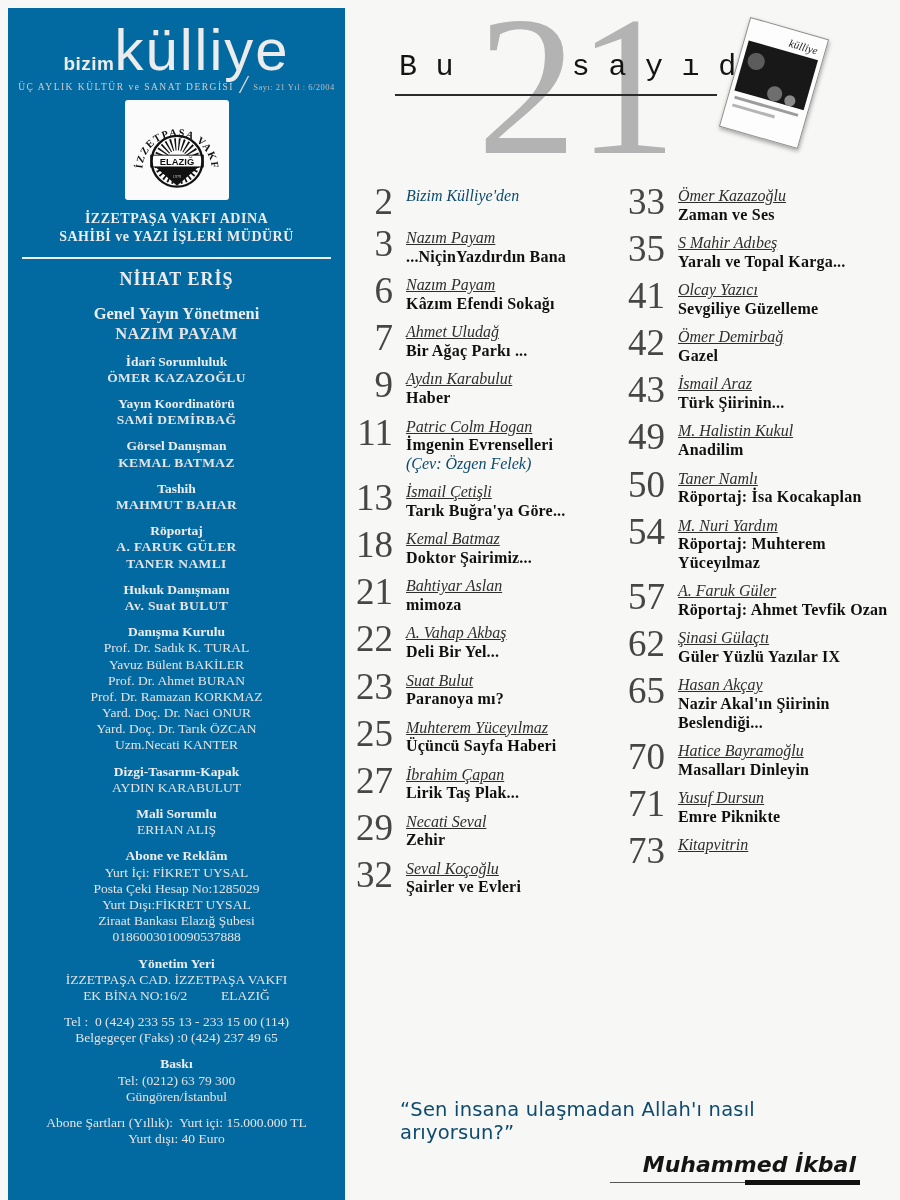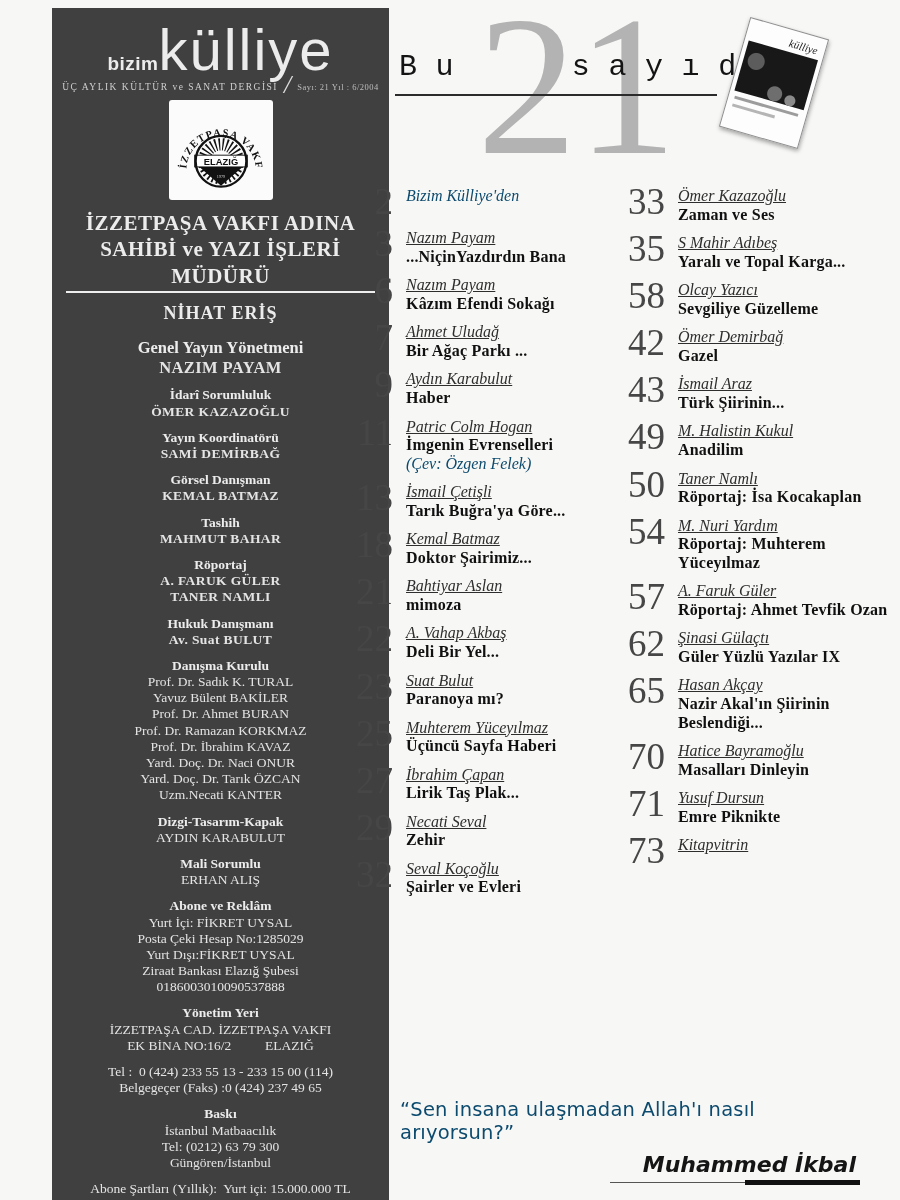--- a/index.html
+++ b/index.html
@@ -4,32 +4,32 @@
 <style>
   html,body{margin:0;padding:0;}
   body{
     width:900px;height:1200px;position:relative;overflow:hidden;
     background:#f7f7f5;color:#1a1a1a;
     font-family:"Liberation Serif","DejaVu Serif",serif;
   }
   
   .sidebar{
     position:absolute;left:8px;top:8px;width:337px;height:1192px;
-    background:#404040;color:#ececec;text-align:center;overflow:hidden;margin-left:44px;
+    background:#0369a1;color:#ececec;text-align:center;overflow:hidden;
   }
   .logo-row{display:flex;align-items:baseline;justify-content:center;margin-top:14px;}
   .brand-prefix{font-family:"Liberation Sans",sans-serif;font-weight:bold;font-size:19px;letter-spacing:.5px;}
   .brand{font-family:"Liberation Sans",sans-serif;font-weight:normal;font-size:58px;line-height:.95;letter-spacing:2px;}
   .logo-sub{display:flex;justify-content:center;align-items:baseline;gap:6px;margin-top:0;}
   .mag-subtitle{font-size:9.5px;letter-spacing:1.5px;color:#cfcfcf;}
   .mag-divider{font-size:26px;font-style:italic;color:#dcdcdc;line-height:10px;position:relative;top:3px;}
   .mag-issue{font-size:8.5px;color:#bdbdbd;letter-spacing:.5px;}
   .seal-box{width:104px;height:100px;background:#fbfbfb;margin:8px auto 6px auto;border-radius:3px;display:flex;align-items:center;justify-content:center;}
   .owner-block{margin:10px 14px 0 14px;}
-  .owner-heading{font-weight:bold;font-size:21px;line-height:1.25;letter-spacing:.5px;border-bottom:2px solid #efefef;padding-bottom:2px;}
+  .owner-heading{font-weight:bold;font-size:14px;line-height:1.25;letter-spacing:.5px;border-bottom:2px solid #efefef;padding-bottom:12px;}
   .owner-name{font-weight:bold;font-size:18px;margin-top:10px;letter-spacing:1px;}
   .m-sections{margin-top:14px;}
   .m-section{margin-bottom:10px;}
   .m-label{font-weight:bold;font-size:13.5px;line-height:1.2;}
   .m-line{font-size:13.5px;line-height:1.2;color:#e4e4e4;white-space:pre-wrap;padding:0 10px;}
   .m-section.bold_lines .m-line{font-weight:bold;letter-spacing:.4px;}
   .m-section.big .m-label{font-size:16.5px;}
   .m-section.big .m-line{font-size:16.5px;}
   
   .main{position:absolute;left:345px;top:0;width:555px;height:1200px;}
@@ -146,21 +146,20 @@
           <div class="m-line">Av. Suat BULUT</div>
         </div>
   </div>
       <div class="m-section">
     <div class="m-label">Danışma Kurulu</div>
     <div class="m-lines">
           <div class="m-line">Prof. Dr. Sadık K. TURAL</div>
           <div class="m-line">Yavuz Bülent BAKİLER</div>
           <div class="m-line">Prof. Dr. Ahmet BURAN</div>
           <div class="m-line">Prof. Dr. Ramazan KORKMAZ</div>
-          <div class="m-line">Prof. Dr. İbrahim KAVAZ</div>
           <div class="m-line">Yard. Doç. Dr. Naci ONUR</div>
           <div class="m-line">Yard. Doç. Dr. Tarık ÖZCAN</div>
           <div class="m-line">Uzm.Necati KANTER</div>
         </div>
   </div>
       <div class="m-section">
     <div class="m-label">Dizgi-Tasarım-Kapak</div>
     <div class="m-lines">
           <div class="m-line">AYDIN KARABULUT</div>
         </div>
@@ -191,21 +190,20 @@
       <div class="m-section">
 
     <div class="m-lines">
           <div class="m-line">Tel :  0 (424) 233 55 13 - 233 15 00 (114)</div>
           <div class="m-line">Belgegeçer (Faks) :0 (424) 237 49 65</div>
         </div>
   </div>
       <div class="m-section">
     <div class="m-label">Baskı</div>
     <div class="m-lines">
-          <div class="m-line">İstanbul Matbaacılık</div>
           <div class="m-line">Tel: (0212) 63 79 300</div>
           <div class="m-line">Güngören/İstanbul</div>
         </div>
   </div>
       <div class="m-section">
 
     <div class="m-lines">
           <div class="m-line">Abone Şartları (Yıllık):  Yurt içi: 15.000.000 TL</div>
           <div class="m-line">Yurt dışı: 40 Euro</div>
         </div>
@@ -343,21 +341,21 @@
           </div>
   </div>
         <div class="entry">
     <div class="pg">35</div>
     <div class="entry-lines">
             <span class="l-author">S Mahir Adıbeş</span>
             <span class="l-title">Yaralı ve Topal Karga...</span>
           </div>
   </div>
         <div class="entry">
-    <div class="pg">58</div>
+    <div class="pg">41</div>
     <div class="entry-lines">
             <span class="l-author">Olcay Yazıcı</span>
             <span class="l-title">Sevgiliye Güzelleme</span>
           </div>
   </div>
         <div class="entry">
     <div class="pg">42</div>
     <div class="entry-lines">
             <span class="l-author">Ömer Demirbağ</span>
             <span class="l-title">Gazel</span>

